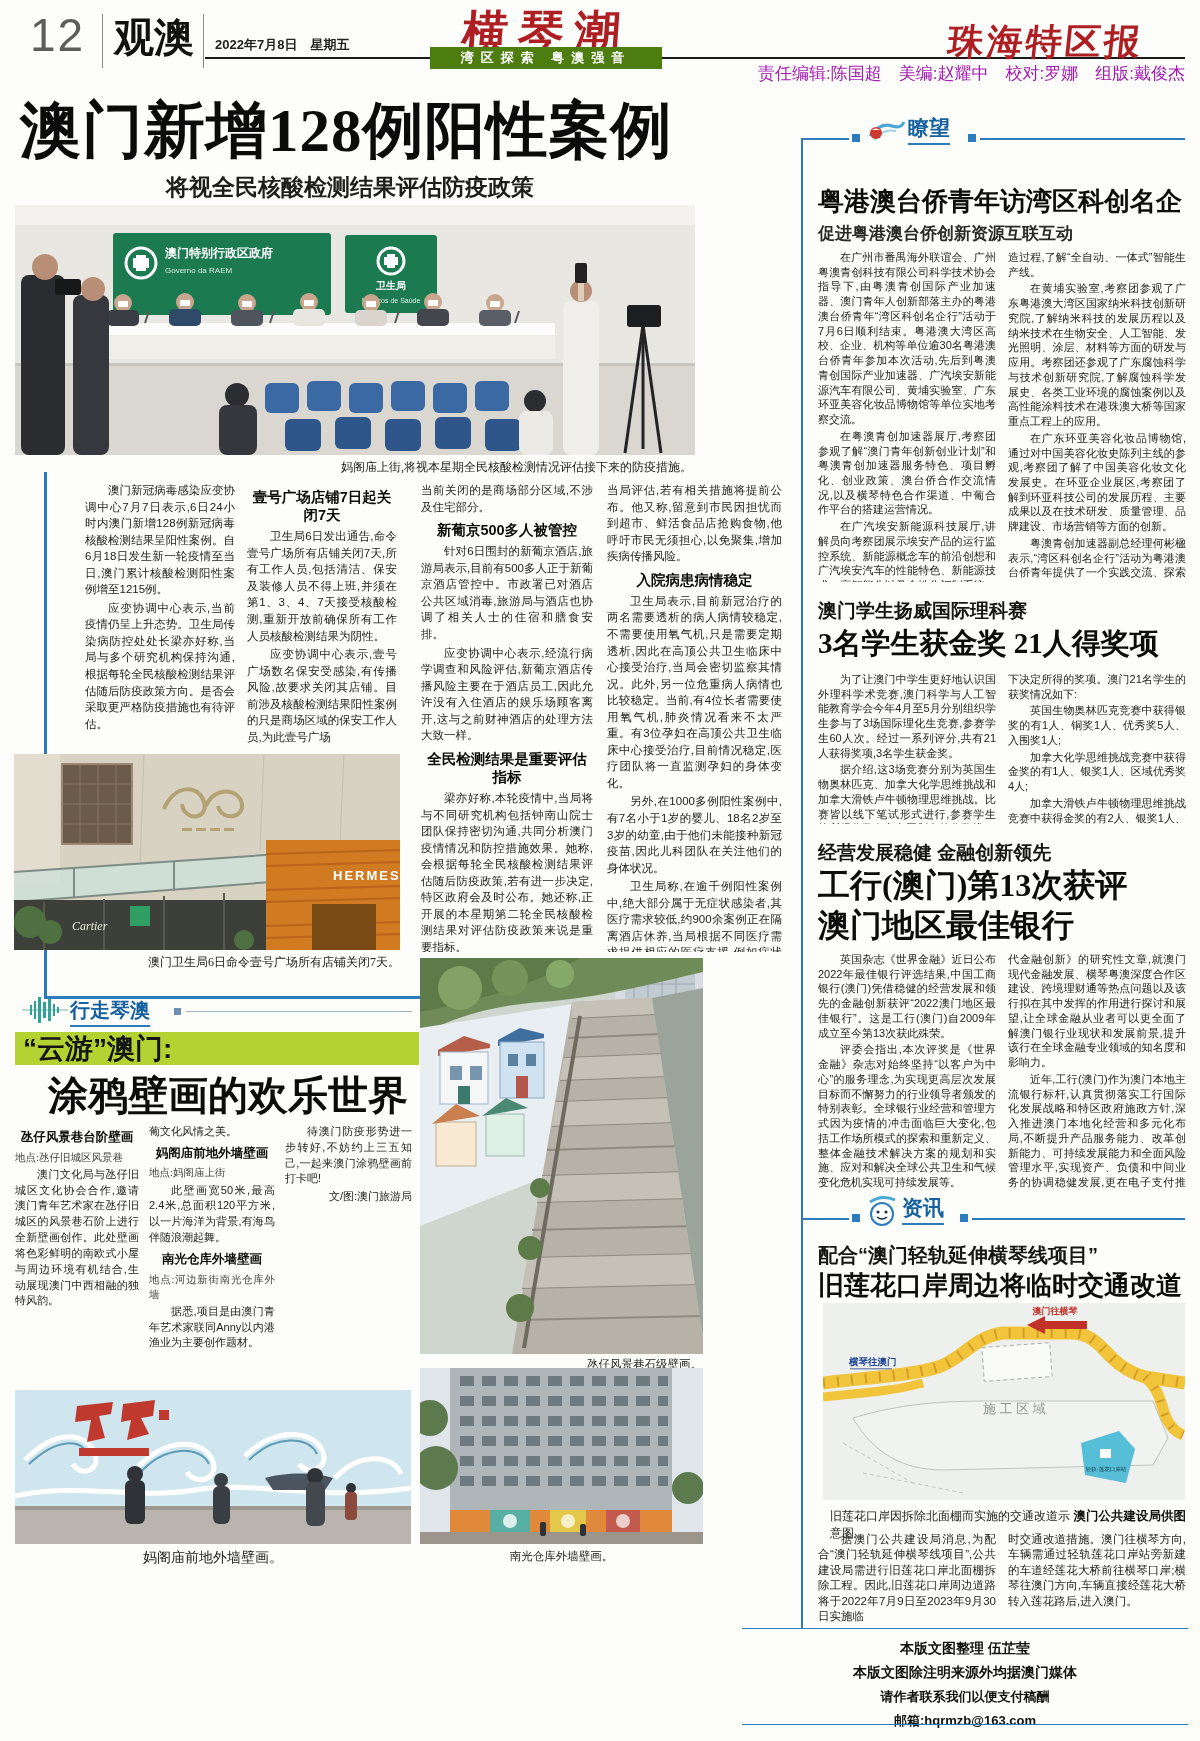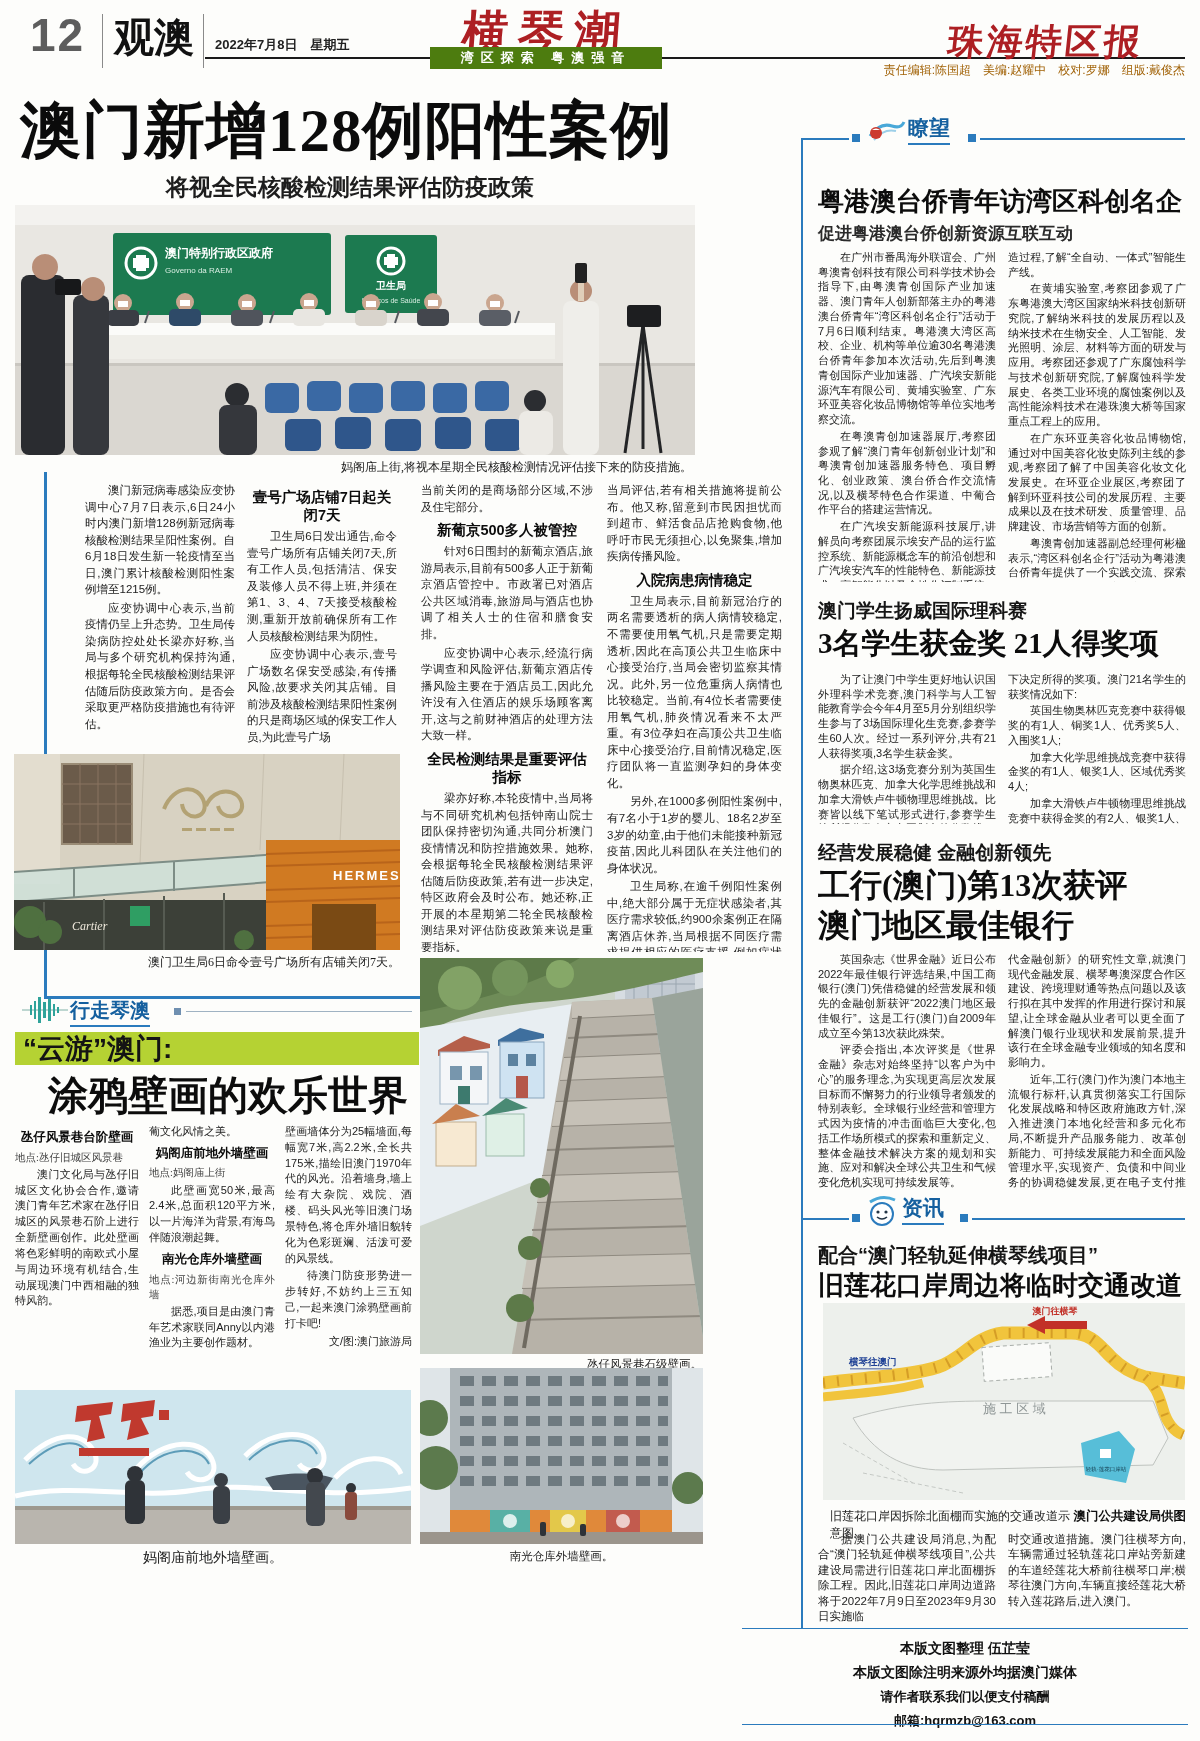--- a/index.html
+++ b/index.html
@@ -23,32 +23,32 @@
   .bighead{font-family:"Liberation Serif","DejaVu Serif",serif;font-weight:900;color:#0c0c0c;white-space:nowrap;}
   .badge-txt{font-size:21px;font-weight:700;color:#15609f;border-bottom:2px solid #2b7bbd;padding-bottom:1px;white-space:nowrap;}
   .sq{width:8px;height:8px;background:#2b7bbd;}
   .footer-line{font-weight:700;color:#111;text-align:center;margin:0 0 6px 0;}
 </style>
 </head>
 <body>
 
 <div id="page">
 
-  <div class="abs" style="left:30px;top:8px;font-size:46px;font-weight:700;color:#5d5d5d;letter-spacing:2px;">12</div>
+  <div class="abs" style="left:30px;top:8px;font-size:46px;font-weight:400;color:#5d5d5d;letter-spacing:2px;">12</div>
   <div class="abs vrule" style="left:102px;top:14px;height:54px;"></div>
   <div class="abs" style="left:114px;top:10px;font-size:40px;font-weight:700;color:#111;">观澳</div>
   <div class="abs vrule" style="left:203px;top:14px;height:54px;"></div>
   <div class="abs" style="left:215px;top:36px;font-size:13px;font-weight:700;color:#222;">
     <span>2022年7月8日</span>　<span>星期五</span>
   </div>
   <div class="abs serif" style="left:462px;top:2px;font-size:46px;font-weight:900;color:#ad1f23;letter-spacing:10px;transform:skewX(-4deg);">横琴潮</div>
   <div class="abs hairline" style="left:205px;top:57px;width:980px;height:2px;"></div>
   <div class="abs" style="left:430px;top:47px;width:232px;height:22px;background:#4d7c0f;color:#fff;font-size:13px;font-weight:700;letter-spacing:7px;text-align:center;line-height:22px;">湾区探索 粤澳强音</div>
   <div class="abs serif" style="left:948px;top:18px;font-size:36px;font-weight:900;color:#ad1f23;letter-spacing:3px;transform:skewX(-6deg);">珠海特区报</div>
-  <div class="abs" style="right:15px;top:62px;font-size:12px;color:#a16207;">责任编辑:陈国超　美编:赵耀中　校对:罗娜　组版:戴俊杰</div>
+  <div class="abs" style="right:15px;top:62px;font-size:17px;color:#a21caf;">责任编辑:陈国超　美编:赵耀中　校对:罗娜　组版:戴俊杰</div>
 
   <div class="abs serif" style="left:20px;top:90px;width:762px;font-size:61px;font-weight:900;color:#0b0b0b;white-space:nowrap;letter-spacing:1px;">澳门新增128例阳性案例</div>
   <div class="abs" style="left:20px;top:172px;width:660px;text-align:center;font-size:23px;font-weight:700;color:#1d1d1d;">将视全民核酸检测结果评估防疫政策</div>
 
   <div class="abs" style="left:15px;top:205px;width:680px;height:250px;">
     <svg width="680" height="250" viewBox="0 0 680 250">
       <rect width="680" height="250" fill="#e9e7e2"></rect>
       <rect width="680" height="20" fill="#f3f2ef"></rect>
       <rect y="160" width="680" height="90" fill="#dad7d1"></rect>
       <rect y="158" width="680" height="3" fill="#c9c6c0"></rect>
@@ -272,21 +272,20 @@
   <div class="abs body-txt" style="left:149px;top:1124px;width:126px;height:260px;font-size:11px;">
     <p class="noindent">葡文化风情之美。</p>
     <div class="colhead" style="font-size:12.5px;">妈阁庙前地外墙壁画</div>
     <p class="loc">地点:妈阁庙上街</p>
     <p>此壁画宽50米,最高2.4米,总面积120平方米,以一片海洋为背景,有海鸟伴随浪潮起舞。</p>
     <div class="colhead" style="font-size:12.5px;">南光仓库外墙壁画</div>
     <p class="loc">地点:河边新街南光仓库外墙</p>
     <p>据悉,项目是由澳门青年艺术家联同Anny以内港渔业为主要创作题材。</p>
   </div>
   <div class="abs body-txt" style="left:285px;top:1124px;width:127px;height:260px;font-size:11px;">
-    <p class="noindent">壁画墙体分为25幅墙面,每幅宽7米,高2.2米,全长共175米,描绘旧澳门1970年代的风光。沿着墙身,墙上绘有大杂院、戏院、酒楼、码头风光等旧澳门场景特色,将仓库外墙旧貌转化为色彩斑斓、活泼可爱的风景线。</p>
     <p>待澳门防疫形势进一步转好,不妨约上三五知己,一起来澳门涂鸦壁画前打卡吧!</p>
     <p style="text-align:right;text-indent:0;">文/图:澳门旅游局</p>
   </div>
 
   <div class="abs" style="left:420px;top:958px;width:283px;height:396px;">
     <svg width="283" height="396" viewBox="0 0 283 396">
       <rect width="283" height="396" fill="#cfd6cd"></rect>
       <rect x="195" y="0" width="88" height="95" fill="#d7dde2"></rect>
       <rect x="205" y="6" width="70" height="84" fill="#c2cad2"></rect>
       <g stroke="#9aa6b0" stroke-width="1">

